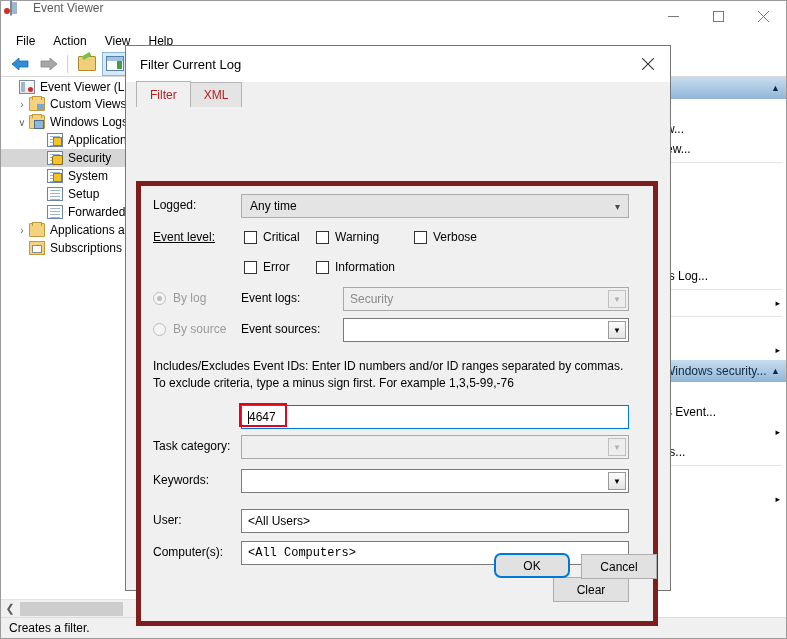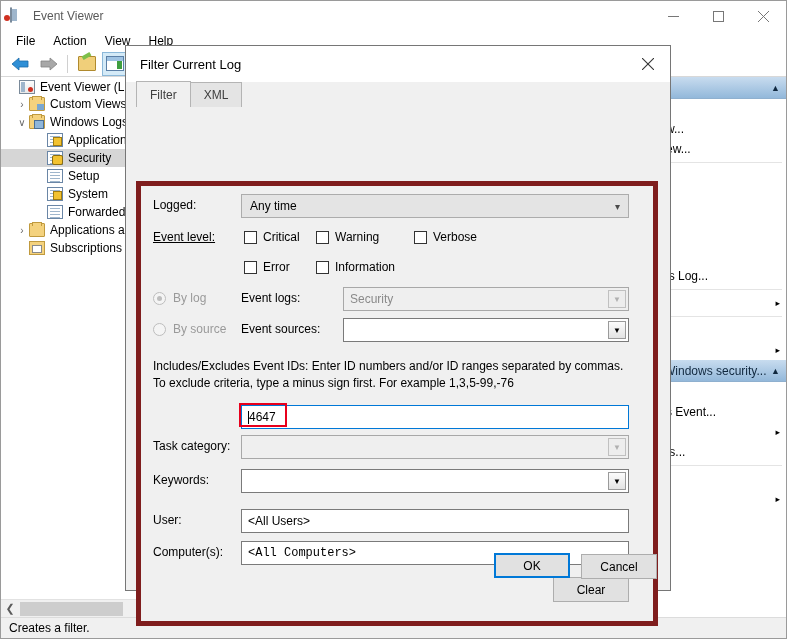--- a/index.html
+++ b/index.html
@@ -15,21 +15,21 @@
     position: relative;
     width: 787px; height: 639px;
     background: #f0f0f0;
     border: 1px solid #9a9a9a;
   }
 
   
   .titlebar {
     position: absolute; left: 0; top: 0; width: 785px; height: 30px;
     background: #ffffff;
-    display: flex; align-items: center;
+    display: flex; 
   }
   .title-icon {
     width: 16px; height: 16px; margin-left: 9px; margin-right: 7px;
     position: relative; flex: none;
   }
   .ev-icon {
     width: 16px; height: 16px; position: relative;
     background: linear-gradient(#fdfdfd, #e8e8e8);
     border: 1px solid #7a8a9a;
     border-radius: 1px;
@@ -168,21 +168,21 @@
   .dlg-close {
     position:absolute;right:0;top:0;width:44px;height:36px;
     display:flex;align-items:center;justify-content:center;color:#333;
   }
   .tabs {
     display:flex; padding-left:10px; height:25px; align-items:flex-end;
     background:#f0f0f0;
   }
   .tab {
     height:25px; padding:0 13px; display:flex;align-items:center;
-    font-size:12px; color:#404040; border:1px solid #b4b4b4; border-bottom:none;
+    font-size:12px; color:#b91c1c; border:1px solid #b4b4b4; border-bottom:none;
     background:#e4e4e4; margin-right:-1px;
   }
   .tab.active { background:#f0f0f0; height:26px; border-color:#b4b4b4; position:relative; z-index:2;}
   .tab-body {
     position:absolute; left:10px; top:87px; width:522px; height:445px;
     background:#f0f0f0; border:5px solid #7f1d1d;margin-top:48px;
   }
   .row { position:absolute; display:flex; align-items:center; }
   .lbl { font-size:12px; color:#000; }
 
@@ -323,26 +323,26 @@
         </div>
         <div class="tree-row" style="padding-left:46px">
           <span class="t-icon ic-log warn"></span>
           <span>Application</span>
         </div>
         <div class="tree-row selected" style="padding-left:46px">
           <span class="t-icon ic-log sec"></span>
           <span>Security</span>
         </div>
         <div class="tree-row" style="padding-left:46px">
+          <span class="t-icon ic-log warn"></span>
+          <span>System</span>
+        </div>
+        <div class="tree-row" style="padding-left:46px">
           <span class="t-icon ic-log"></span>
           <span>Setup</span>
-        </div>
-        <div class="tree-row" style="padding-left:46px">
-          <span class="t-icon ic-log warn"></span>
-          <span>System</span>
         </div>
         <div class="tree-row" style="padding-left:46px">
           <span class="t-icon ic-log"></span>
           <span>Forwarded</span>
         </div>
         <div class="tree-row" style="padding-left:14px">
           <span class="twisty">›</span>
           <span class="t-icon ic-folder"></span>
           <span>Applications a</span>
         </div>
@@ -538,17 +538,17 @@
       <div class="row" style="left:12px; top:359px;">
         <span class="lbl">Computer(s):</span>
       </div>
       <div class="txtin" style="position:absolute; left:100px; top:355px; width:388px;font-family:Liberation Mono, monospace;">
         <span>&lt;All Computers&gt;</span>
       </div>
 
       <div class="btn" style="position:absolute; left:412px; top:391px; width:76px;">Clear</div>
     </div>
 
-    <div class="btn default" style="position:absolute; left:368px; top:507px; width:76px;">OK</div>
+    <div class="btn default" style="position:absolute; left:368px; top:507px; width:76px;border-radius:7px;">OK</div>
     <div class="btn" style="position:absolute; left:455px; top:508px; width:76px;">Cancel</div>
   </div>
 
 </div>
 
 </body></html>

